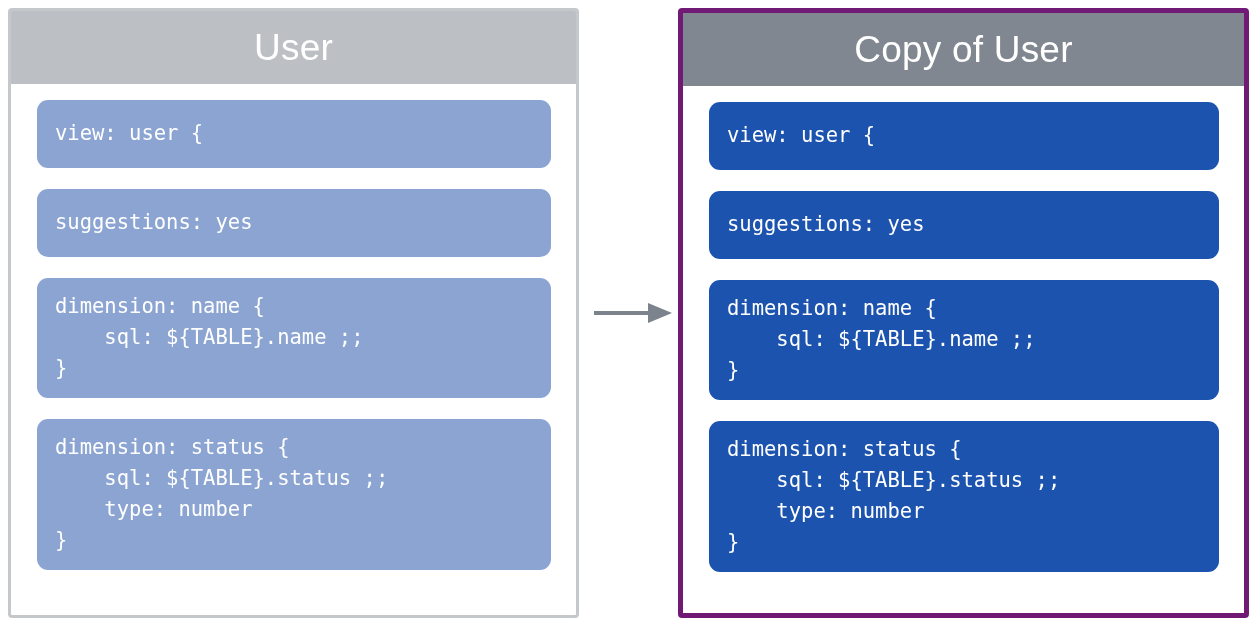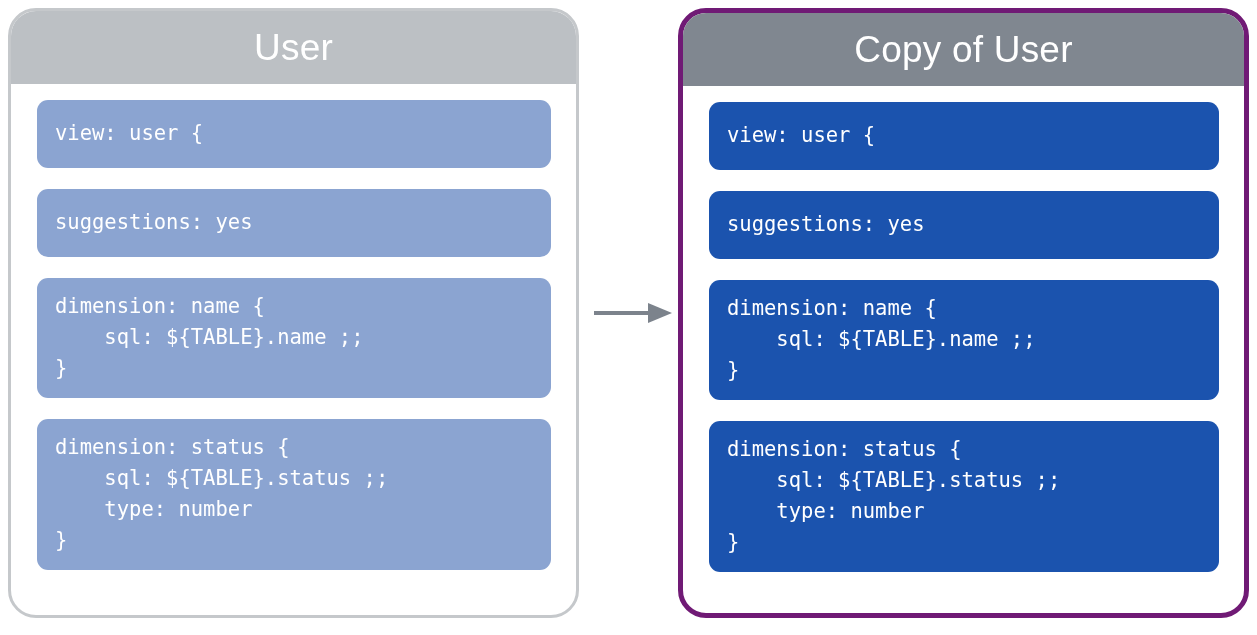--- a/index.html
+++ b/index.html
@@ -17,21 +17,21 @@
     position: relative;
     width: 1257px;
     height: 635px;
   }
 
   
   .panel {
     position: absolute;
     box-sizing: border-box;
     background: #ffffff;
-    border-radius: 28px;
+    border-radius: 4px;
     overflow: hidden;
   }
   .panel-left {
     left: 8px;
     top: 8px;
     width: 571px;
     height: 610px;
     border: 3px solid #c5c8cb;
   }
   .panel-right {

